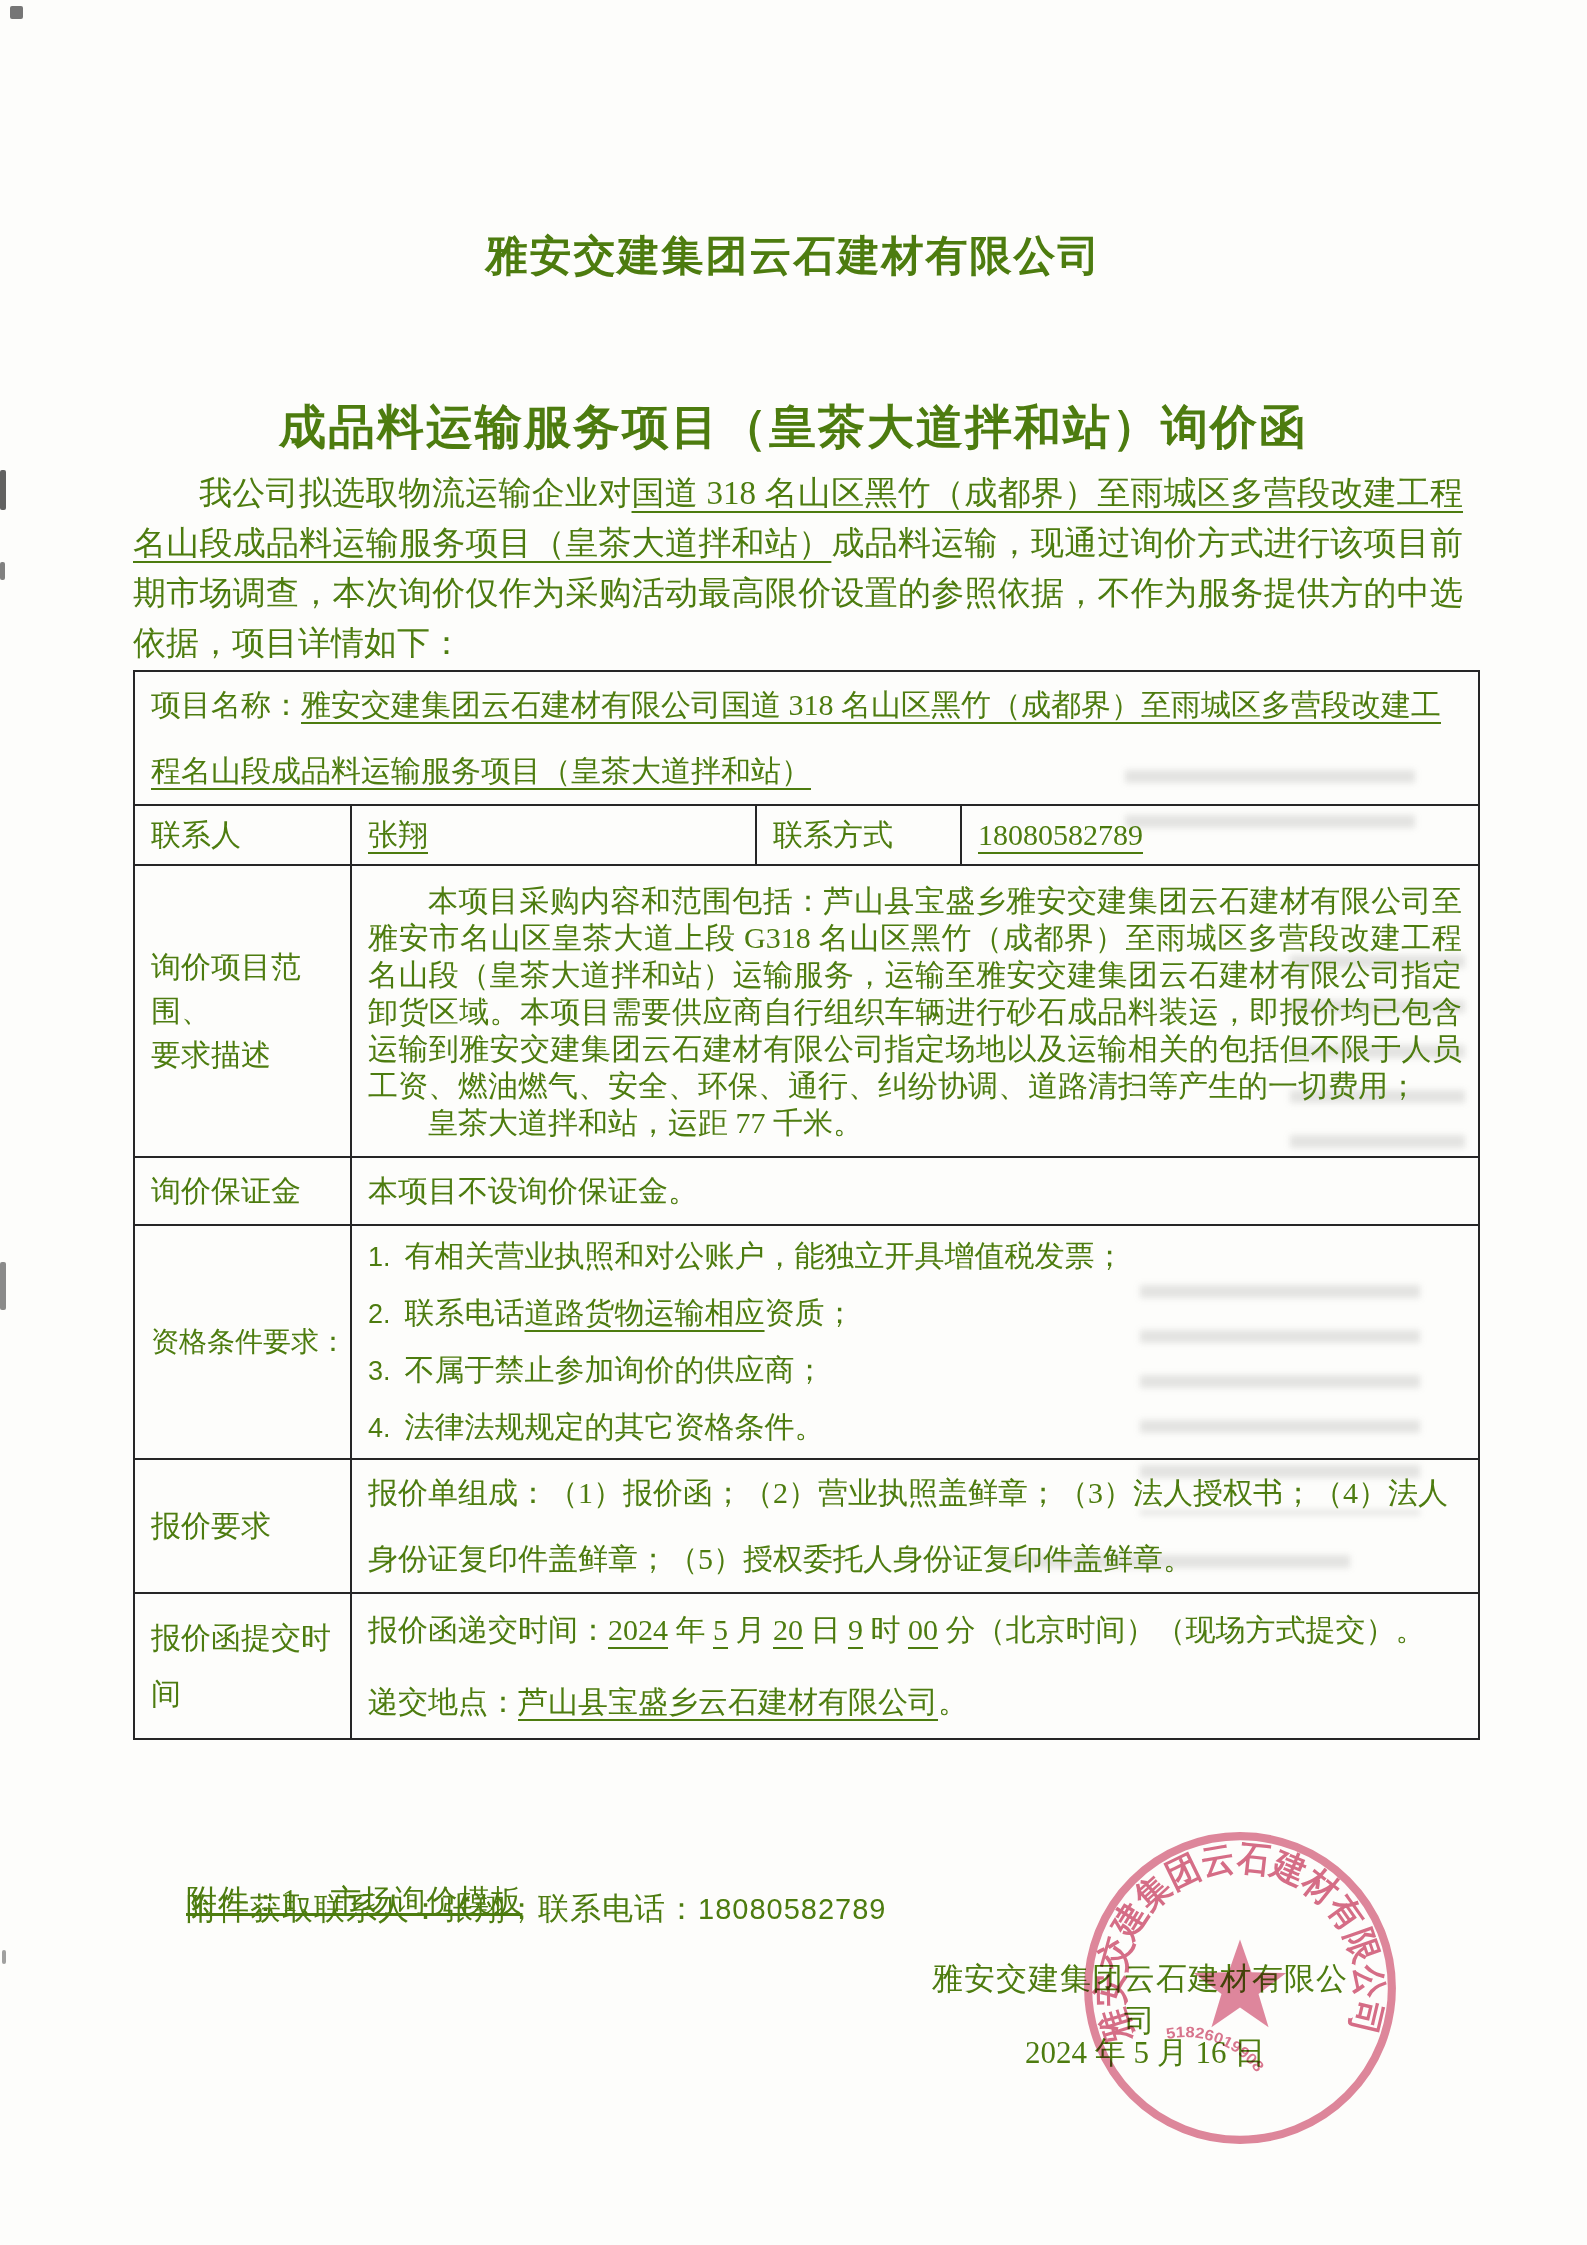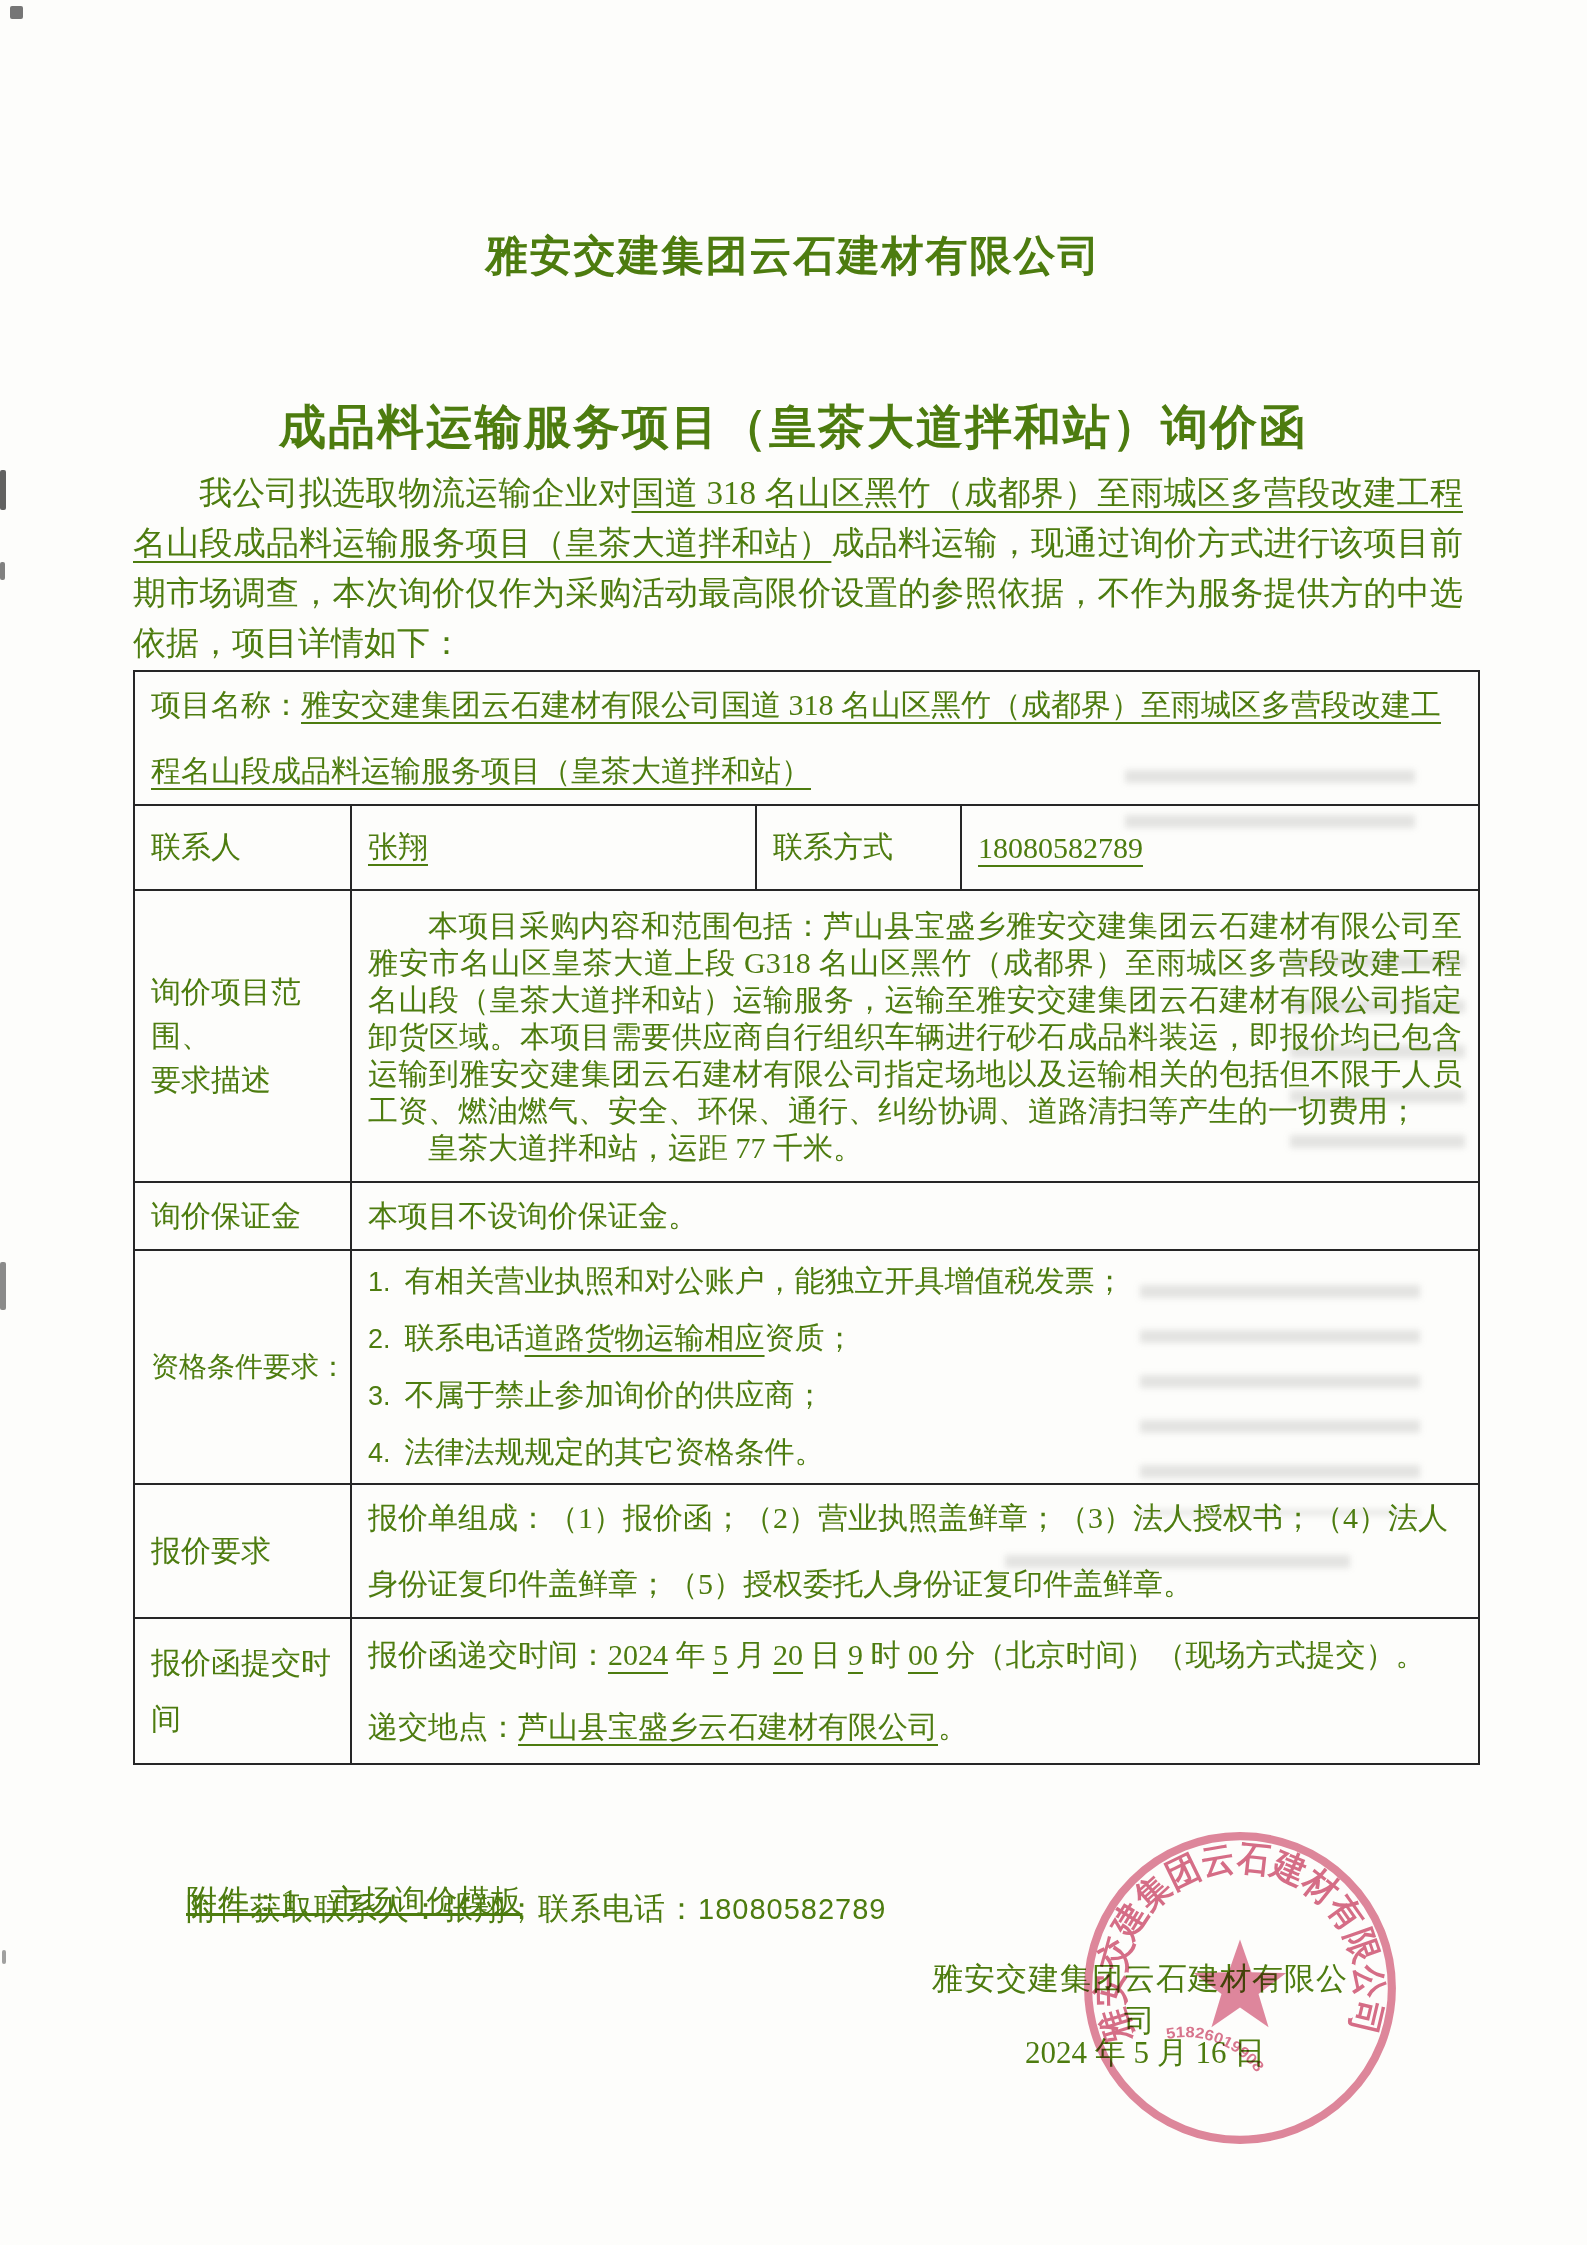--- a/index.html
+++ b/index.html
@@ -95,21 +95,21 @@
     <colgroup>
       <col style="width:217px">
         <col style="width:405px">
         <col style="width:205px">
         <col style="width:518px">
     </colgroup>
     <tbody>
         <tr class="row-name" style="height:112px;">
       <td colspan="4"><span>项目名称：</span><span class="u">雅安交建集团云石建材有限公司国道 318 名山区黑竹（成都界）至雨城区多营段改建工程名山段成品料运输服务项目（皇茶大道拌和站）</span></td>
     </tr>
-    <tr style="height:85px;">
+    <tr style="height:60px;">
       <td class="lbl">联系人</td>
       <td><span class="u">张翔</span></td>
       <td class="lbl">联系方式</td>
       <td><span class="u">18080582789</span></td>
     </tr>
     <tr style="height:292px;">
       <td class="lbl" style="line-height:44px;">
         <div>询价项目范围、</div>
         <div>要求描述</div>
       </td>

